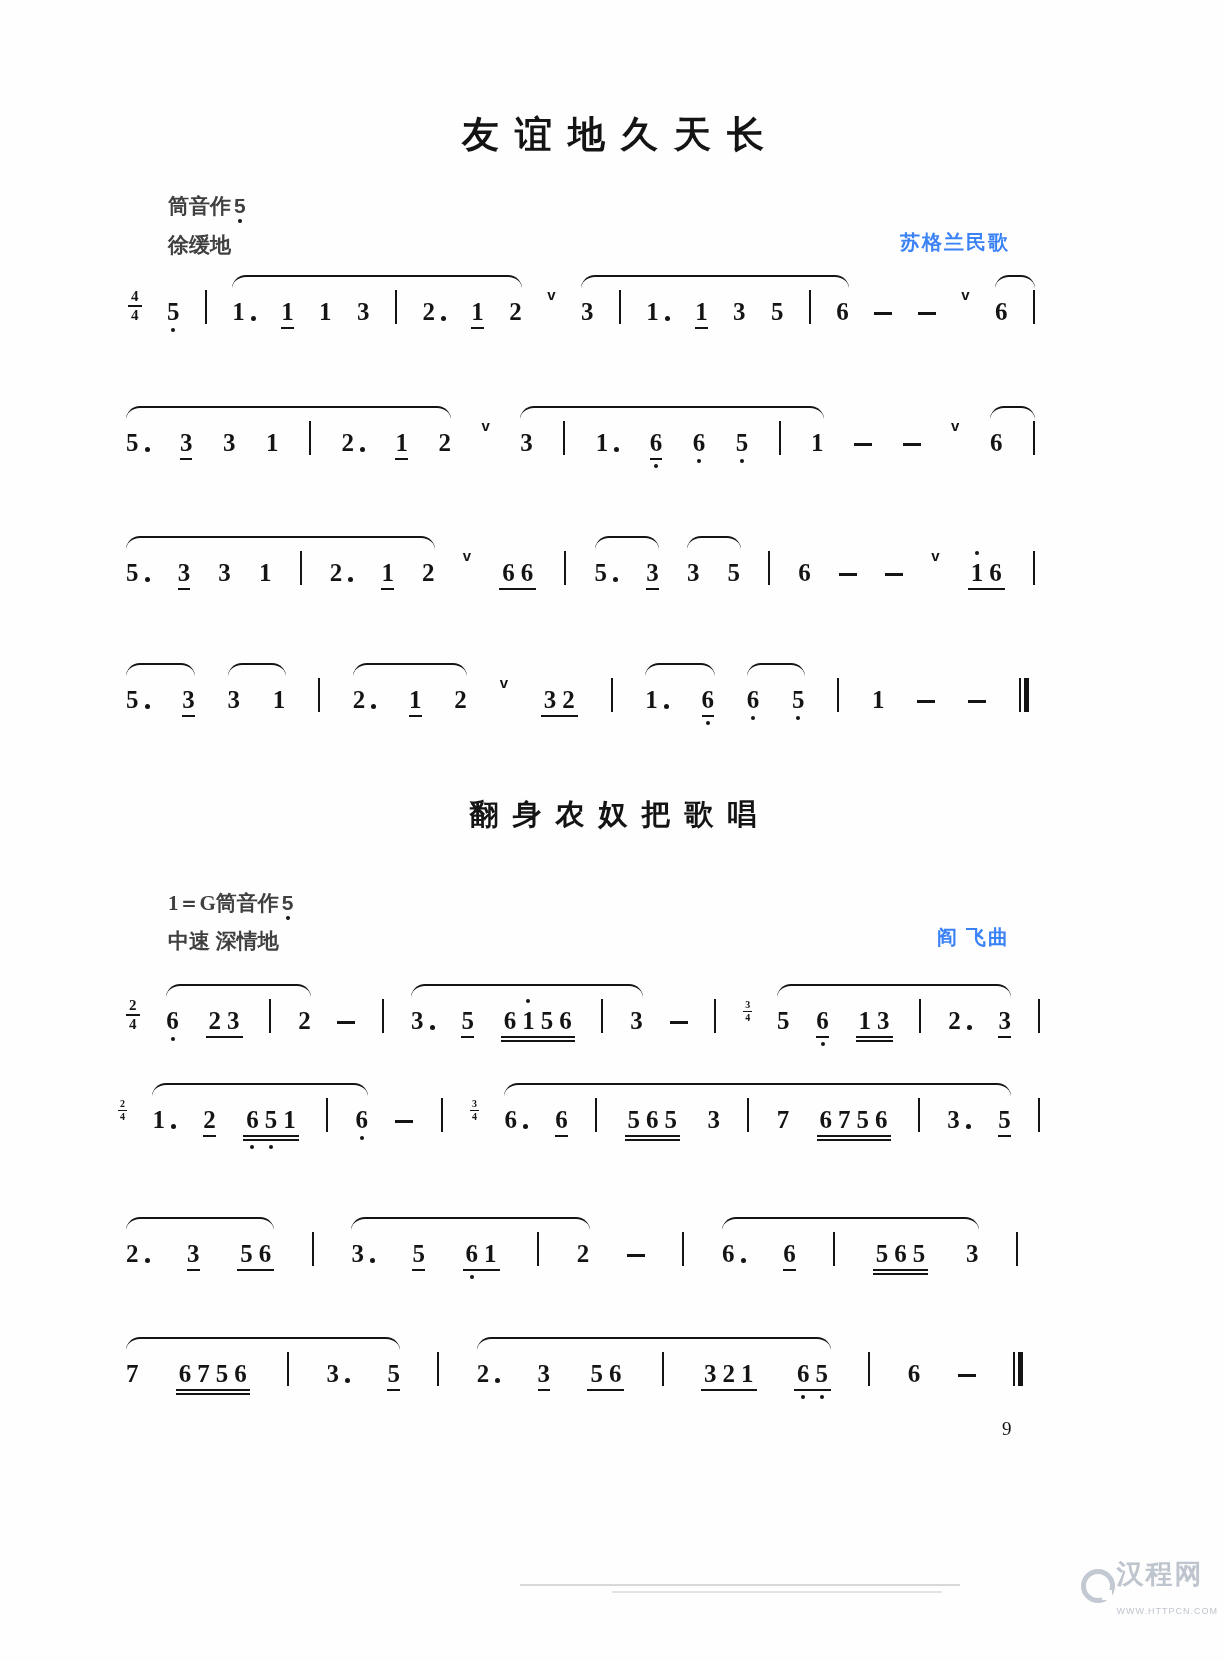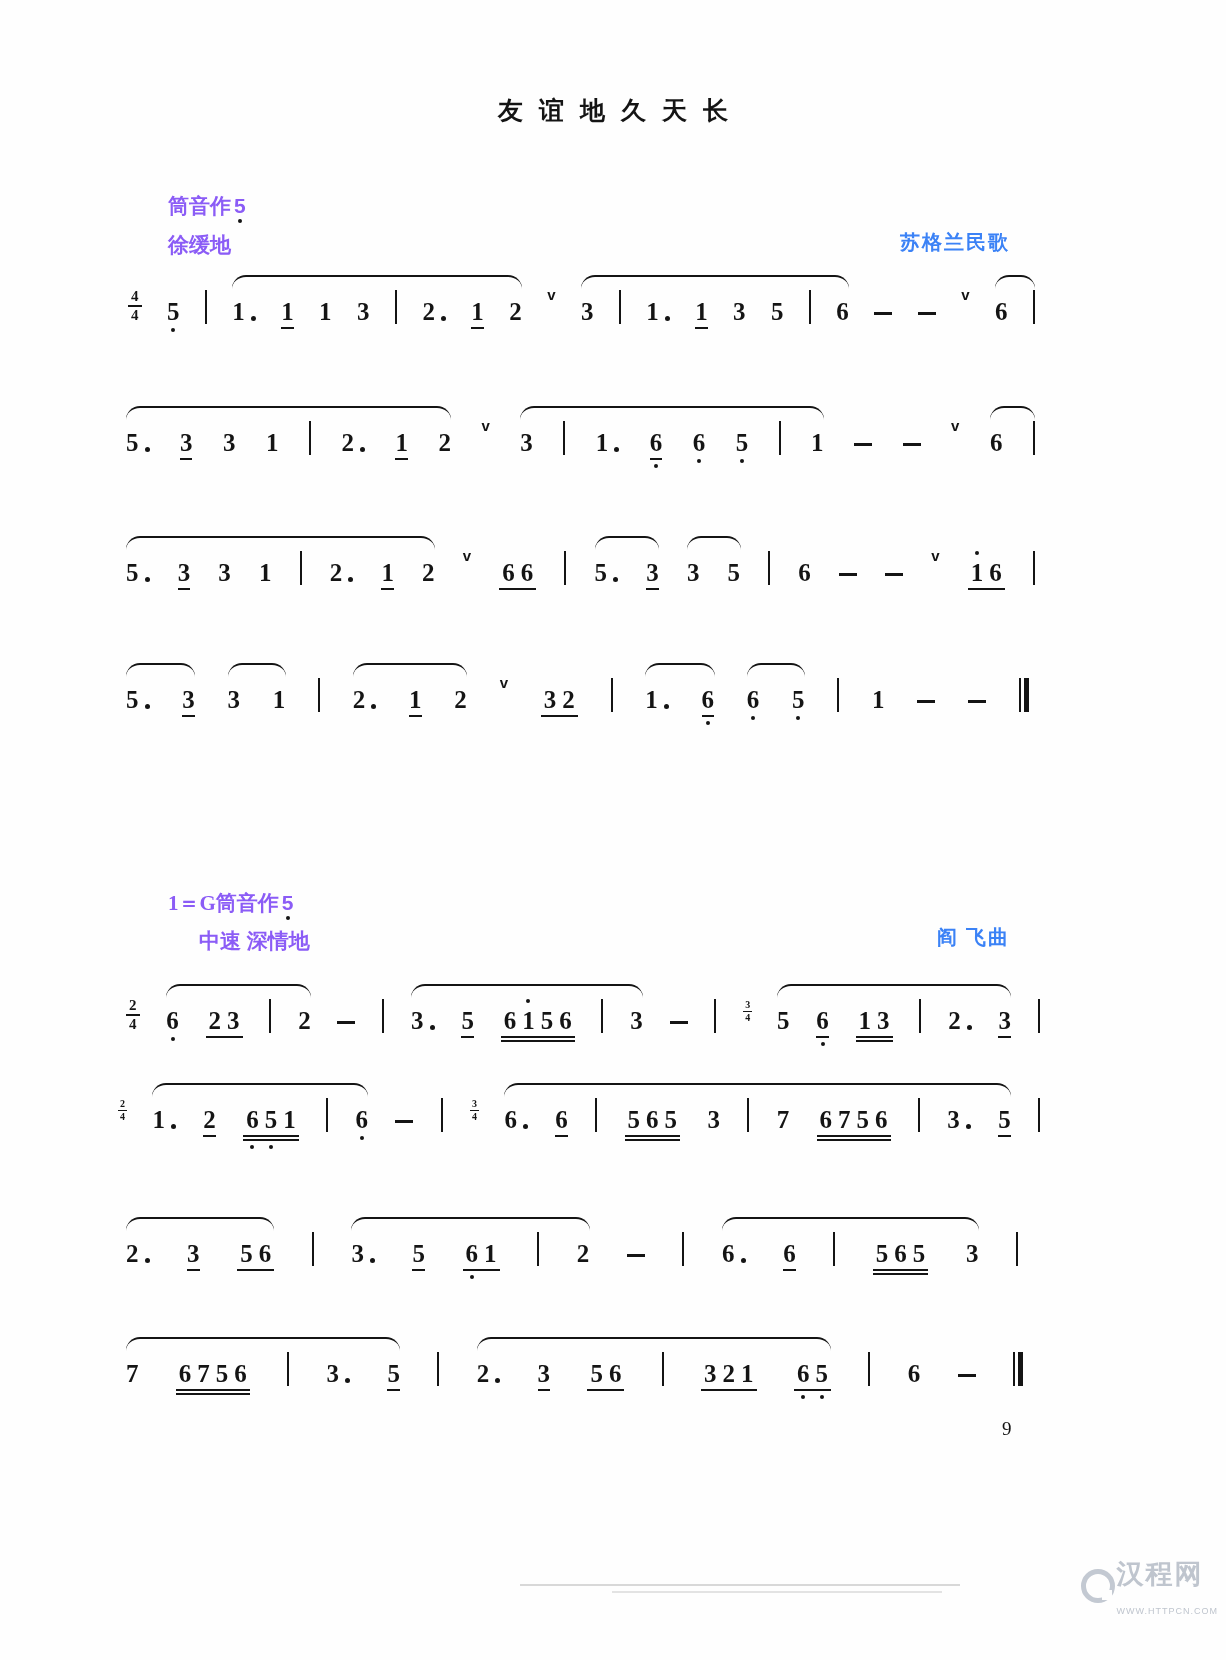--- a/index.html
+++ b/index.html
@@ -1,27 +1,27 @@
 <!DOCTYPE html>
 <html><head>
 <meta charset="utf-8">
 <style>
   html,body{margin:0;padding:0;background:#e8e8e8;}
   .page{position:relative;width:1226px;height:1660px;background:#fefefe;
         font-family:"Liberation Serif",serif;color:#141414;overflow:hidden;}
 
   
   .title{position:absolute;left:0;width:100%;text-align:center;margin:0;font-weight:600;}
-  .t1{top:94px;font-size:25px;letter-spacing:16px;text-indent:16px;}
+  .t1{top:110px;font-size:37px;letter-spacing:16px;text-indent:16px;}
   .t2{top:795px;font-size:29px;letter-spacing:14px;text-indent:14px;}
-  .ann{position:absolute;font:700 21px "Liberation Sans",sans-serif;color:#8b5cf6;}
+  .ann{position:absolute;font:700 21px "Liberation Sans",sans-serif;color:#404040;}
   .a-tong1{left:168px;top:192px;}
   .a-tempo1{left:168px;top:231px;}
   .a-key2{left:168px;top:889px;}
-  .a-tempo2{left:168px;top:927px;margin-left:31px;}
+  .a-tempo2{left:168px;top:927px;}
   .a-key2 .key{margin-right:0;font-family:"Liberation Serif",serif;}
   .credit{position:absolute;font:600 20px "Liberation Serif",serif;color:#3b82f6;}
   .c1{right:216px;top:229px;letter-spacing:2px;}
   .c2{right:216px;top:924px;letter-spacing:2px;}
   .tnote{position:relative;display:inline-block;margin-left:3px;}
   .tnote .ldot{position:absolute;left:50%;transform:translateX(-50%);bottom:-5px;
                width:4px;height:4px;background:#141414;border-radius:50%;}
 
   
   .mline{position:absolute;display:flex;justify-content:space-between;
@@ -78,20 +78,21 @@
 <body>
 
 <div class="page" id="page">
 
   <h1 class="title t1">友谊地久天长</h1>
 
   <div class="ann a-tong1"><span>筒音作</span><span class="tnote"><span>5</span><i class="ldot"></i></span></div>
   <div class="ann a-tempo1">徐缓地</div>
   <div class="credit c1">苏格兰民歌</div>
 
+  <h1 class="title t2">翻身农奴把歌唱</h1>
 
   <div class="ann a-key2"><span class="key">1＝G</span><span>筒音作</span><span class="tnote"><span>5</span><i class="ldot"></i></span></div>
   <div class="ann a-tempo2">中速  深情地</div>
   <div class="credit c2">阎  飞曲</div>
 
   <div class="pageno">9</div>
 
   <div class="foot-line fl1"></div>
   <div class="foot-line fl2"></div>
 

